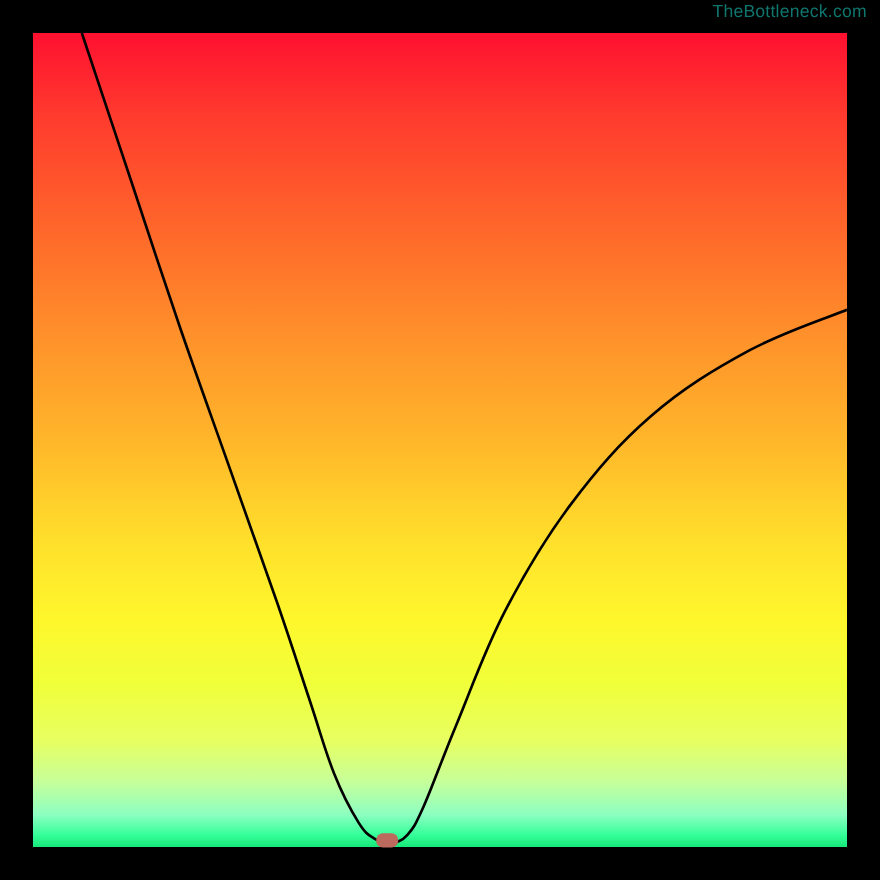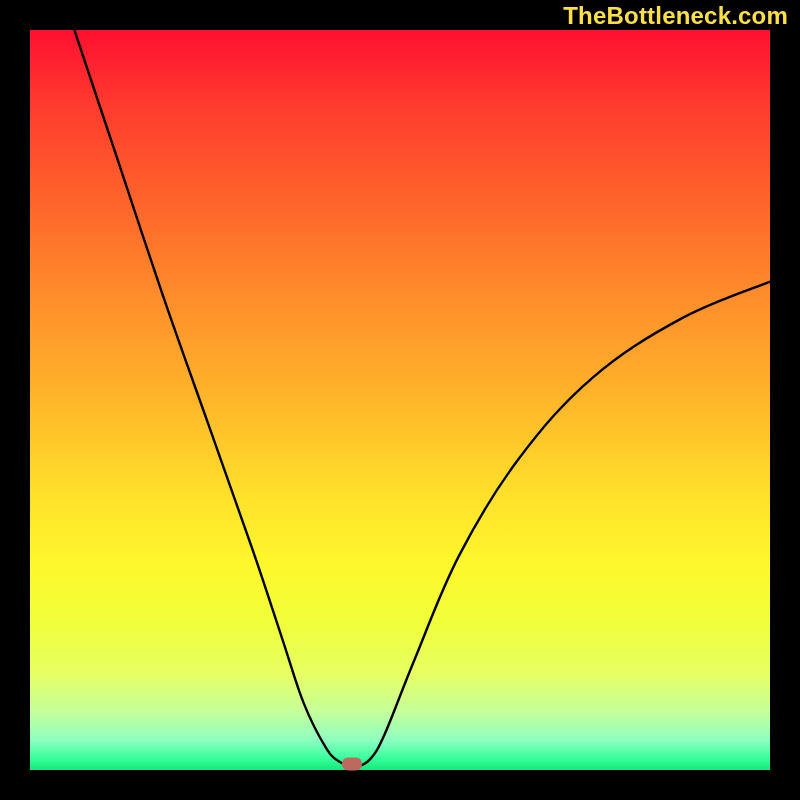--- a/index.html
+++ b/index.html
@@ -8,23 +8,23 @@
     width: 800px;
     height: 800px;
     background: #000;
     font-family: Arial, Helvetica, sans-serif;
     position: relative;
   }
   .watermark {
     position: absolute;
     top: 2px;
     right: 12px;
-    color: #fde047;
-    font-size: 24px;
-    font-weight: 700;
+    color: #0f766e;
+    font-size: 16px;
+    font-weight: 400;
     z-index: 10;
     letter-spacing: 0.2px;
   }
   .plot-area {
     position: absolute;
     left: 30px;
     top: 30px;
     width: 740px;
     height: 740px;
     background: linear-gradient(to bottom,

